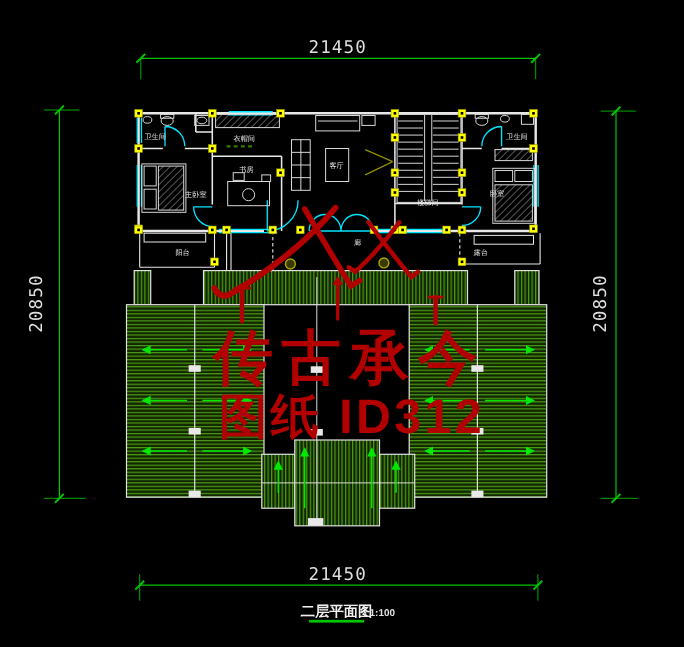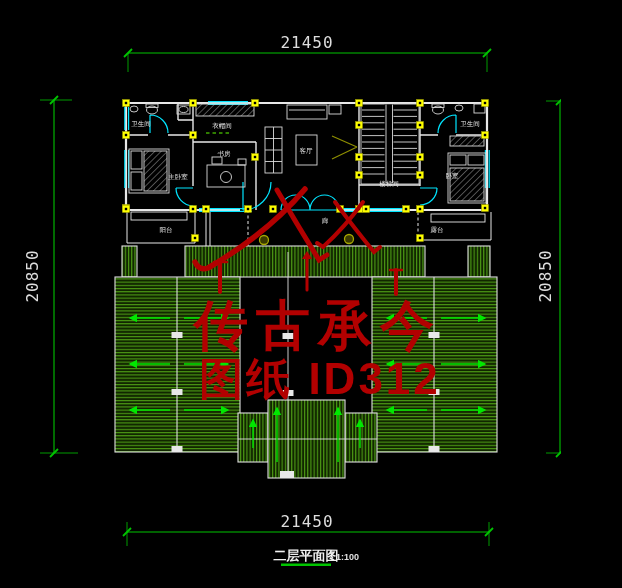--- a/index.html
+++ b/index.html
@@ -1,16 +1,16 @@
 <!DOCTYPE html>
 <html><head>
 <meta charset="utf-8">
 <style>
   html,body{margin:0;padding:0;background:#000;}
-  #stage{position:relative;width:561px;height:588px;background:#000;overflow:hidden;}
+  #stage{position:relative;width:622px;height:588px;background:#000;overflow:hidden;}
   svg{display:block;}
   text{font-family:"Liberation Sans",sans-serif;}
   .dimtxt{font-family:"DejaVu Sans Mono",monospace;fill:#dedede;font-size:16px;letter-spacing:1px;}
   .roomtxt{fill:#e8e8e8;font-size:6.5px;}
   .wm{fill:#b20000;font-weight:bold;}
 </style>
 </head>
 <body>
 
 <div id="stage">

